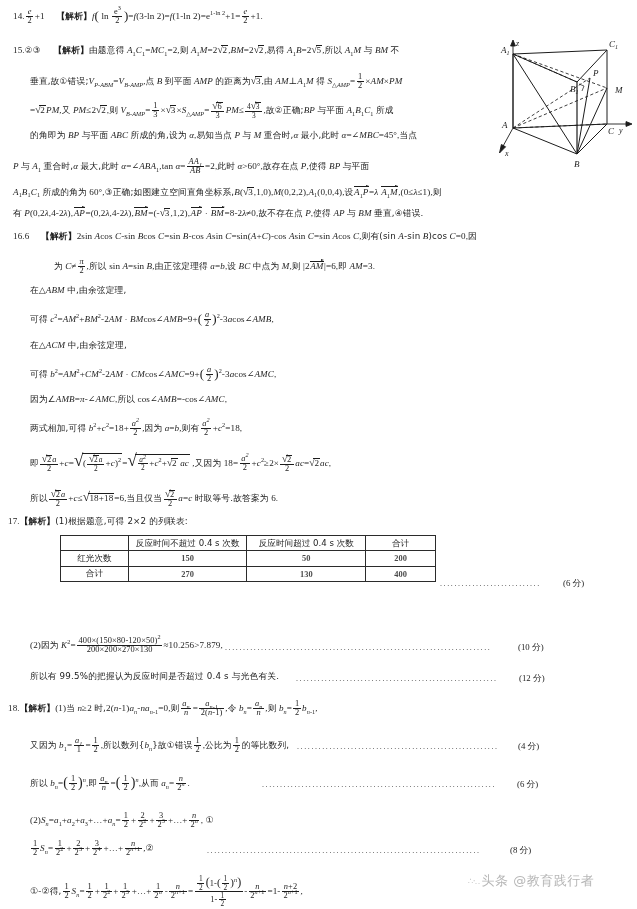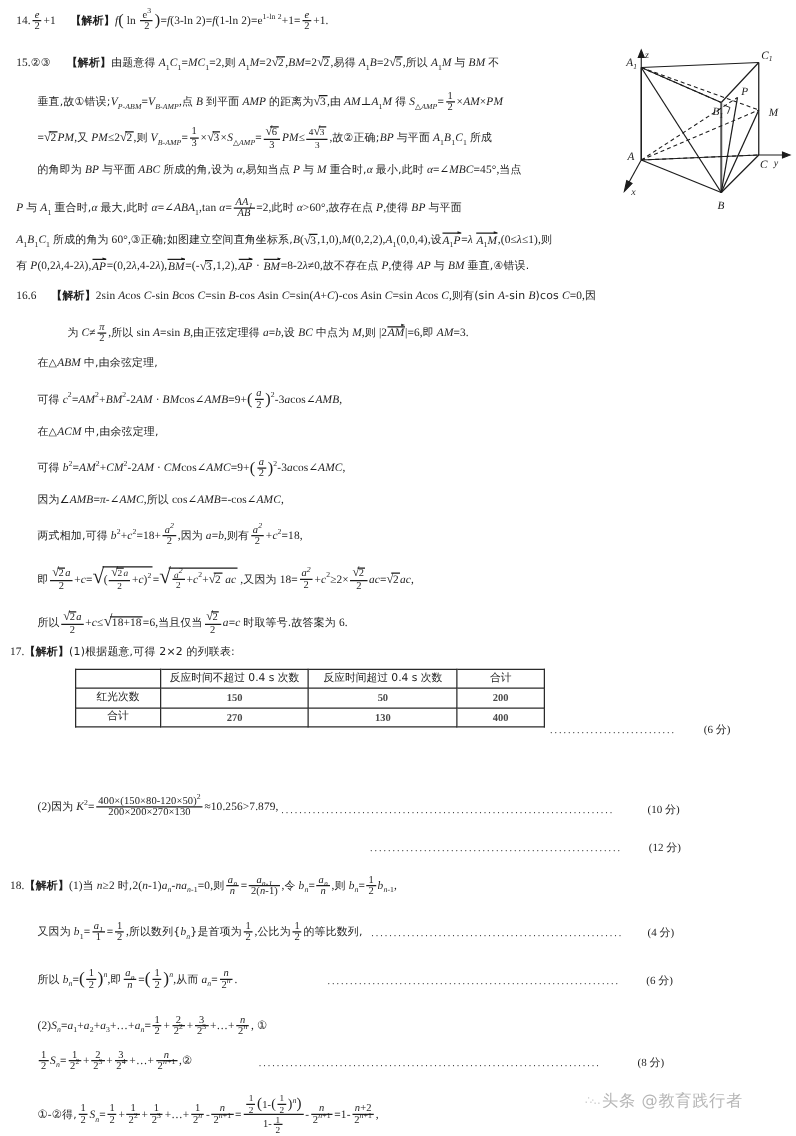--- a/index.html
+++ b/index.html
@@ -107,21 +107,21 @@
     font-weight: normal;
     padding: 2.5px 3px;
     line-height: 1.1;
   }
   .ctable .hdr {
     font-family: "DejaVu Sans", "Liberation Sans", sans-serif;
     font-size: 8.6px;
     color: #1c1c1c;
   }
   .ctable .rowlbl {
-    font-family: Liberation Mono, monospace;
+    font-family: Liberation Sans, sans-serif;
     font-size: 8.6px;
     color: #1c1c1c;
   }
   .ctable .num { font-family: "Liberation Serif", serif; color: #4a4a4a; font-size: 8.4px; font-weight: bold; }
   .ctable .outer-top td { border-top-width: 1.8px; margin-top: 20px; }
   .ctable .outer-bot td { border-bottom-width: 1.8px; }
   .ctable td.l-edge { border-left-width: 1.8px; }
   .ctable td.r-edge { border-right-width: 1.8px; }
 
   
@@ -387,20 +387,23 @@
         <span class="num up">400×(150×80-120×50)<sup class="ex">2</sup></span>
         <span class="den up">200×200×270×130</span>
       </span><span class="up">≈10.256&gt;7.879,</span>
   </div>
 
   <div class="leader" style="left:225px; top:642px;">
     <span class="dots" style="width:290px;">..........................................................................</span>
     <span class="score">(10 分)</span>
   </div>
 
+  <div class="ln" style="left:30px; top:672px;">
+    <span class="cjk">所以有 99.5%的把握认为反应时间是否超过 0.4 s 与光色有关.</span>
+  </div>
 
   <div class="leader" style="left:296px; top:673px;">
     <span class="dots" style="width:220px;">........................................................</span>
     <span class="score">(12 分)</span>
   </div>
 
   <div class="ln" style="left:8px; top:700px;">
     <span class="up">18.</span><span class="cjk bold">【解析】</span><span class="up">(1)</span><span class="cjk">当</span> <span class="it">n</span><span class="up">≥2</span> <span class="cjk">时,</span><span class="up">2(</span><span class="it">n</span><span class="up">-1)</span><span class="it">a</span><sub class="ix"><span class="it">n</span></sub><span class="up">-</span><span class="it">na</span><sub class="ix"><span class="it">n</span>-1</sub><span class="up">=0,</span><span class="cjk">则</span><span class="frac">
         <span class="num it">a<sub class="ix">n</sub></span>
         <span class="den it">n</span>
@@ -416,21 +419,21 @@
       </span><span class="it">b</span><sub class="ix"><span class="it">n</span>-1</sub><span class="up">,</span>
   </div>
 
   <div class="ln" style="left:30px; top:737px;">
     <span class="cjk">又因为</span> <span class="it">b</span><sub class="ix">1</sub><span class="up">=</span><span class="frac">
         <span class="num it">a<sub class="ix">1</sub></span>
         <span class="den up">1</span>
       </span><span class="up">=</span><span class="frac">
         <span class="num up">1</span>
         <span class="den up">2</span>
-      </span><span class="up">,</span><span class="cjk">所以数列{</span><span class="it">b</span><sub class="ix"><span class="it">n</span></sub><span class="cjk">}是首项为</span><span class="frac">
+      </span><span class="up">,</span><span class="cjk">所以数列{</span><span class="it">b</span><sub class="ix"><span class="it">n</span></sub><span class="cjk">}故①错误</span><span class="frac">
         <span class="num up">1</span>
         <span class="den up">2</span>
       </span><span class="up">,</span><span class="cjk">公比为</span><span class="frac">
         <span class="num up">1</span>
         <span class="den up">2</span>
       </span><span class="cjk">的等比数列,</span>
   </div>
 
   <div class="leader" style="left:297px; top:741px;">
     <span class="dots" style="width:218px;">........................................................</span>

